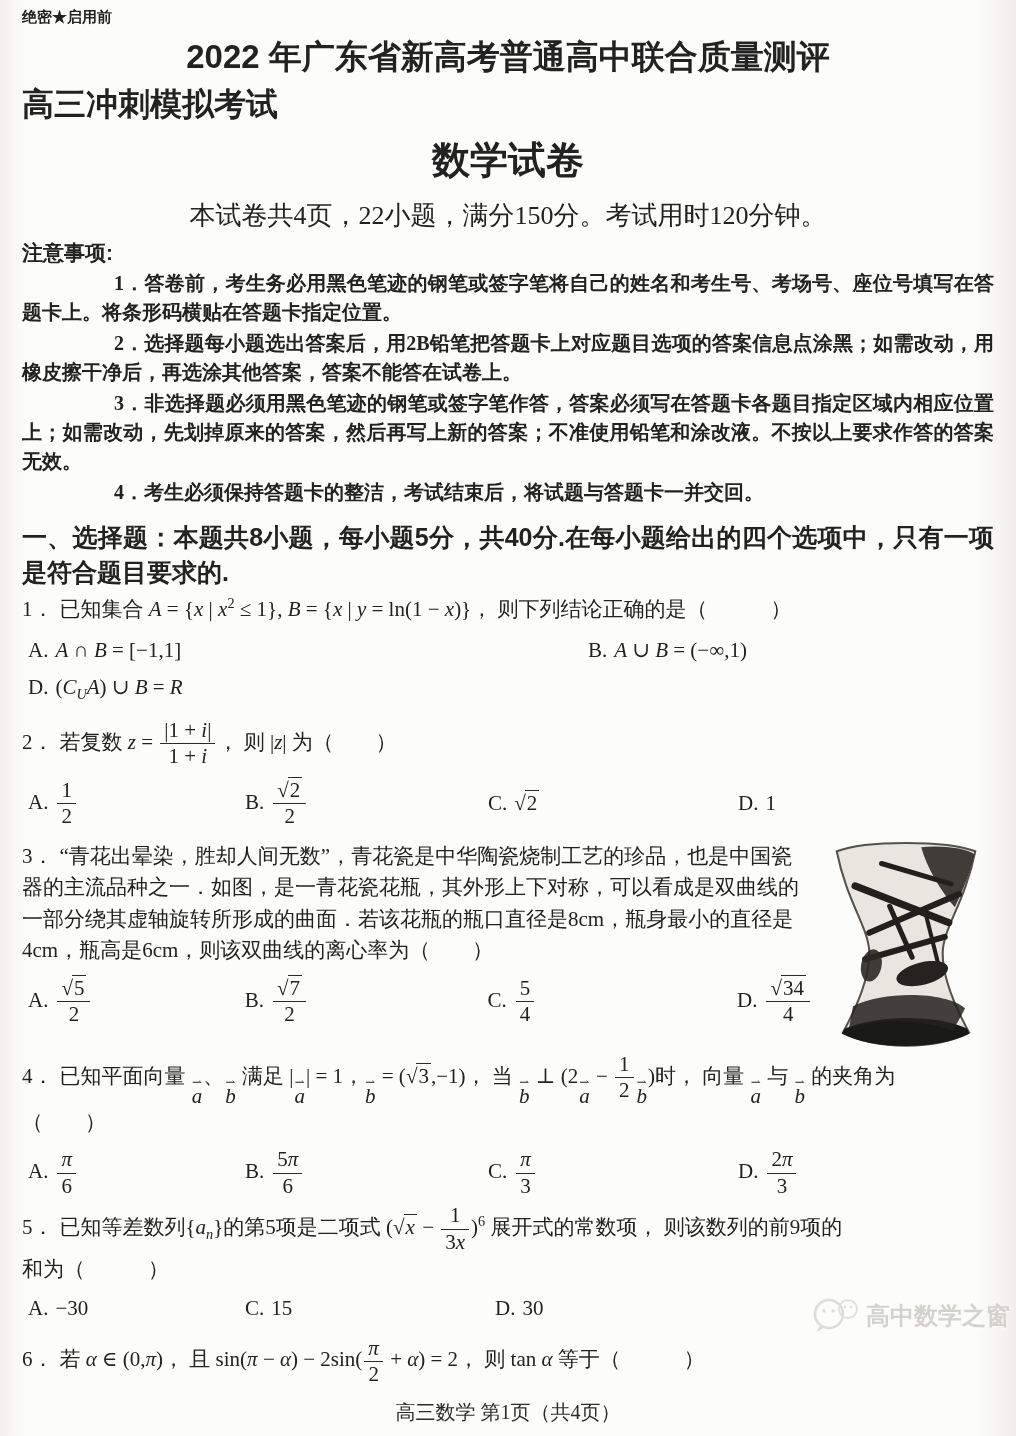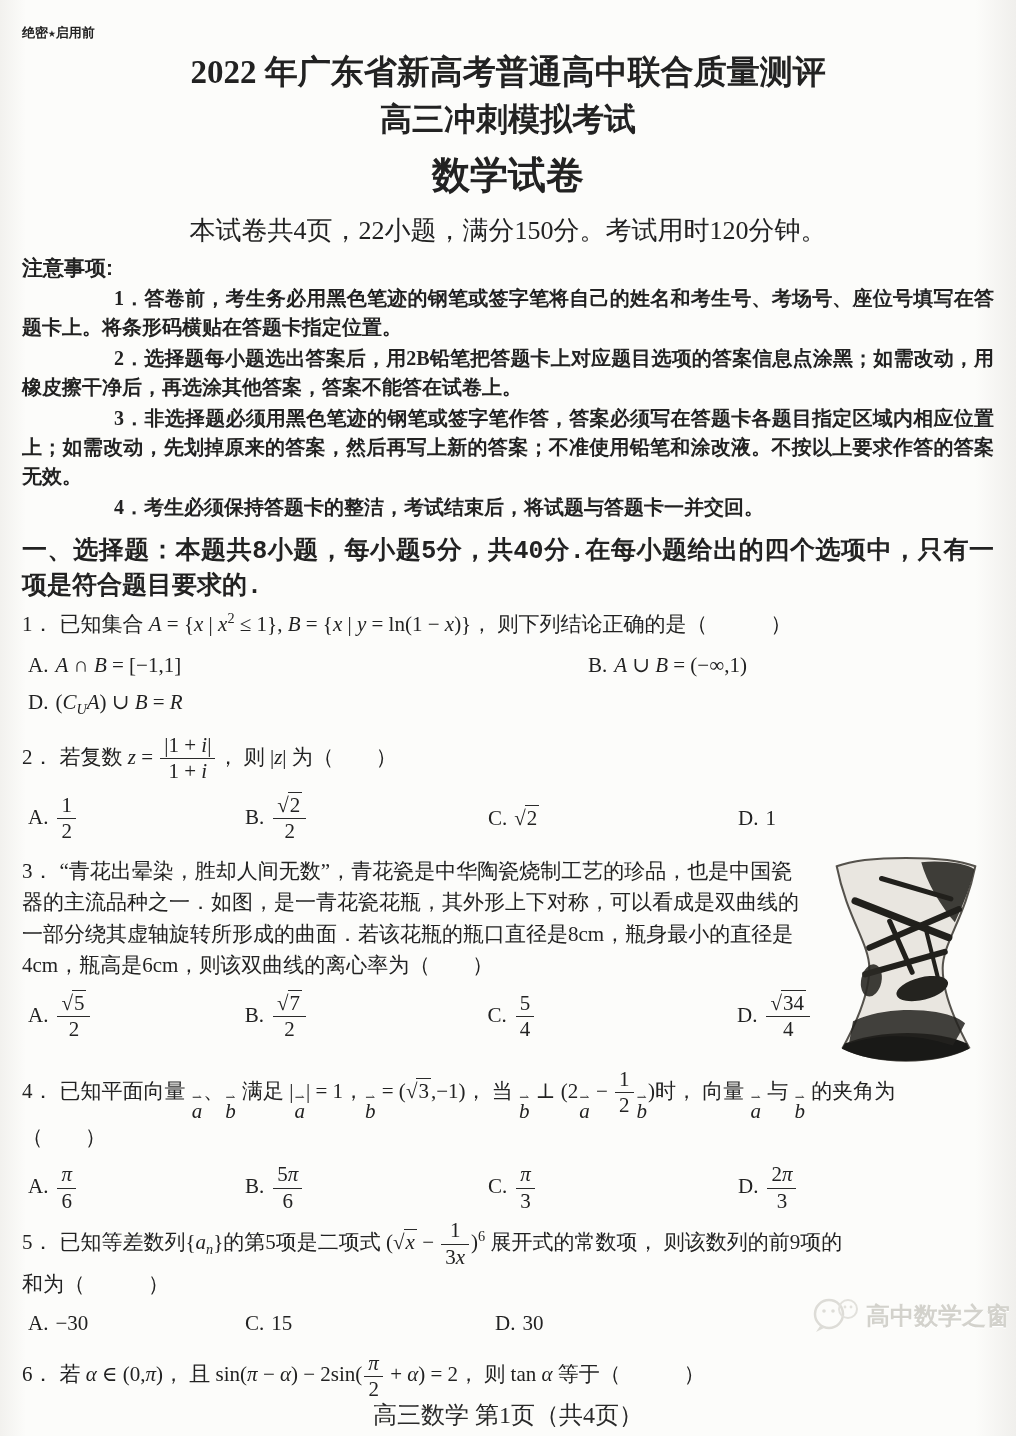--- a/index.html
+++ b/index.html
@@ -3,28 +3,28 @@
 <meta charset="utf-8">
 <style>
   html,body{margin:0;padding:0;}
   body{
     width:1016px;height:1436px;overflow:hidden;position:relative;
     background:linear-gradient(90deg,#f2f1ee 0,#fcfcfa 26px,#fcfcfa 96%,#f0efec 100%);
     color:#222;
     font-family:"Liberation Serif","DejaVu Serif",serif;
   }
   .page{padding:4px 22px 0;}
-  .secrecy{font-family:Liberation Mono, monospace;font-weight:bold;font-size:13px;margin-top:20px;}
-  .title1{font-family:Liberation Serif, serif;font-weight:bold;font-size:33px;text-align:center;margin:8px 0 0;}
-  .title2{font-family:"Liberation Sans","DejaVu Sans",sans-serif;font-weight:bold;font-size:32px;text-align:center;margin:3px 0 0;}
+  .secrecy{font-family:Liberation Sans, sans-serif;font-weight:bold;font-size:15px;margin-top:4px;}
+  .title1{font-family:Liberation Sans, sans-serif;font-weight:bold;font-size:33px;text-align:center;margin:8px 0 0;}
+  .title2{font-family:"Liberation Sans","DejaVu Sans",sans-serif;font-weight:bold;font-size:32px;margin:3px 0 0;}
   .subject{font-family:"Liberation Sans","DejaVu Sans",sans-serif;font-weight:bold;font-size:38px;text-align:center;margin:8px 0 0;}
   .exam-info{font-size:26px;text-align:center;margin:12px 0 4px;}
   .notice-h{font-family:"Liberation Sans","DejaVu Sans",sans-serif;font-weight:bold;font-size:21px;margin:6px 0 2px;}
   .notice p{font-size:20px;line-height:1.45;margin:2px 0;text-align:justify;text-indent:4.6em;font-weight:bold;}
-  .section-h{font-family:Liberation Mono, monospace;font-weight:bold;font-size:25px;line-height:1.38;margin:13px 0 4px;text-align:justify;}
+  .section-h{font-family:Liberation Sans, sans-serif;font-weight:bold;font-size:25px;line-height:1.38;margin:13px 0 4px;text-align:justify;}
   .q{font-size:21px;}
   .q .stem{line-height:1.5;}
   .qnum{margin-right:6px;}
   .q1{margin-top:4px;}
   .q2{margin-top:16px;}
   .q3{margin-top:12px;}
   .q4{margin-top:4px;clear:both;}
   .q5{margin-top:6px;}
   .q6{margin-top:16px;}
   .opts{display:flex;align-items:center;margin:10px 0 2px 6px;}
@@ -41,21 +41,21 @@
   .frac .num{display:block;padding:0 4px 1px;border-bottom:1.6px solid #2a2a2a;line-height:1.12;}
   .frac .den{display:block;padding:1px 4px 0;line-height:1.12;}
   .sqrt .rsign{letter-spacing:-1px;}
   .sqrt .rad{border-top:1.6px solid #2a2a2a;padding:0 2px;}
   .vec{display:inline-flex;flex-direction:column;align-items:center;vertical-align:-3px;margin:0 1px;line-height:1;}
   .vec .arr{font-size:12px;line-height:.55;height:7px;}
   sup,sub{font-size:.68em;}
   
   .vase-figure{float:right;width:168px;height:216px;margin:-6px 4px 2px 10px;}
   
-  .footer{position:absolute;left:0;right:0;top:1399px;text-align:center;font-size:24px;color:#2a2a2a;}
+  .footer{position:absolute;left:0;right:0;top:1399px;text-align:center;font-size:20px;color:#2a2a2a;}
   .watermark{position:absolute;top:1296px;right:6px;display:flex;align-items:center;gap:4px;
     color:#d3d2cc;font-size:24px;font-weight:bold;font-family:"Liberation Sans","DejaVu Sans",sans-serif;
     text-shadow:0 1px 0 #fff;}
 </style>
 </head>
 <body>
 
 <div class="page">
 
   <div class="secrecy">绝密★启用前</div>

